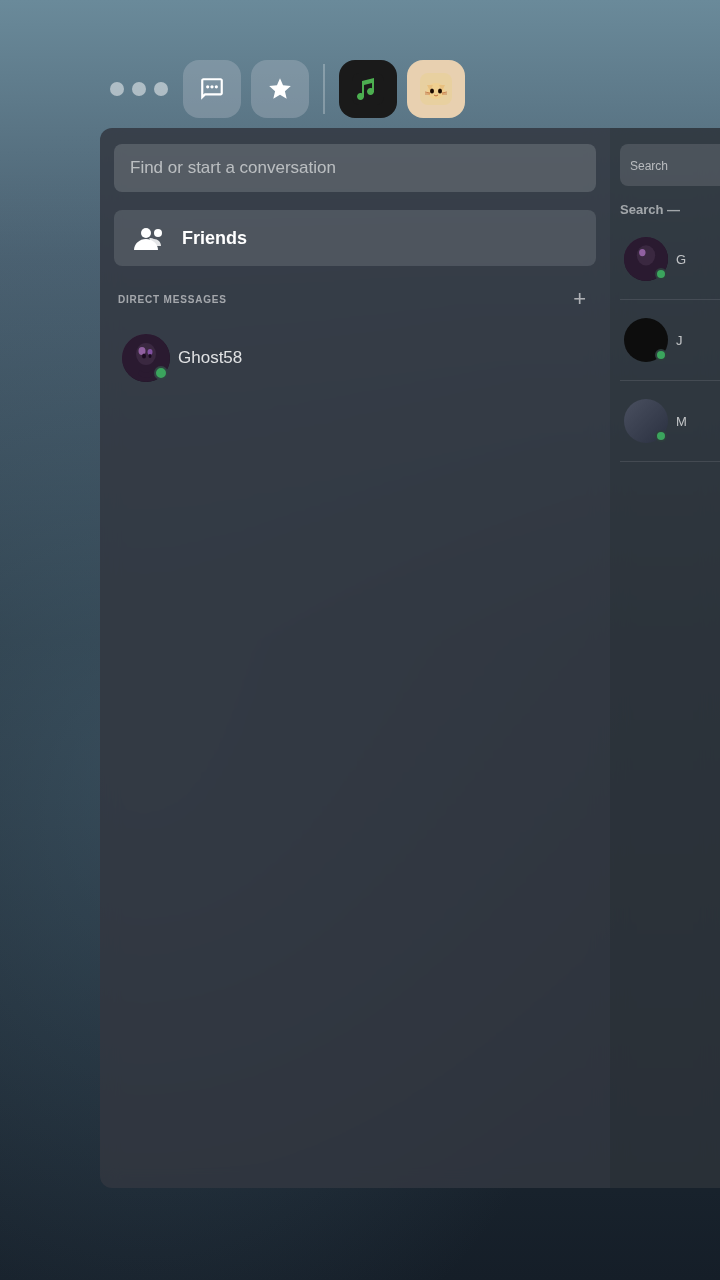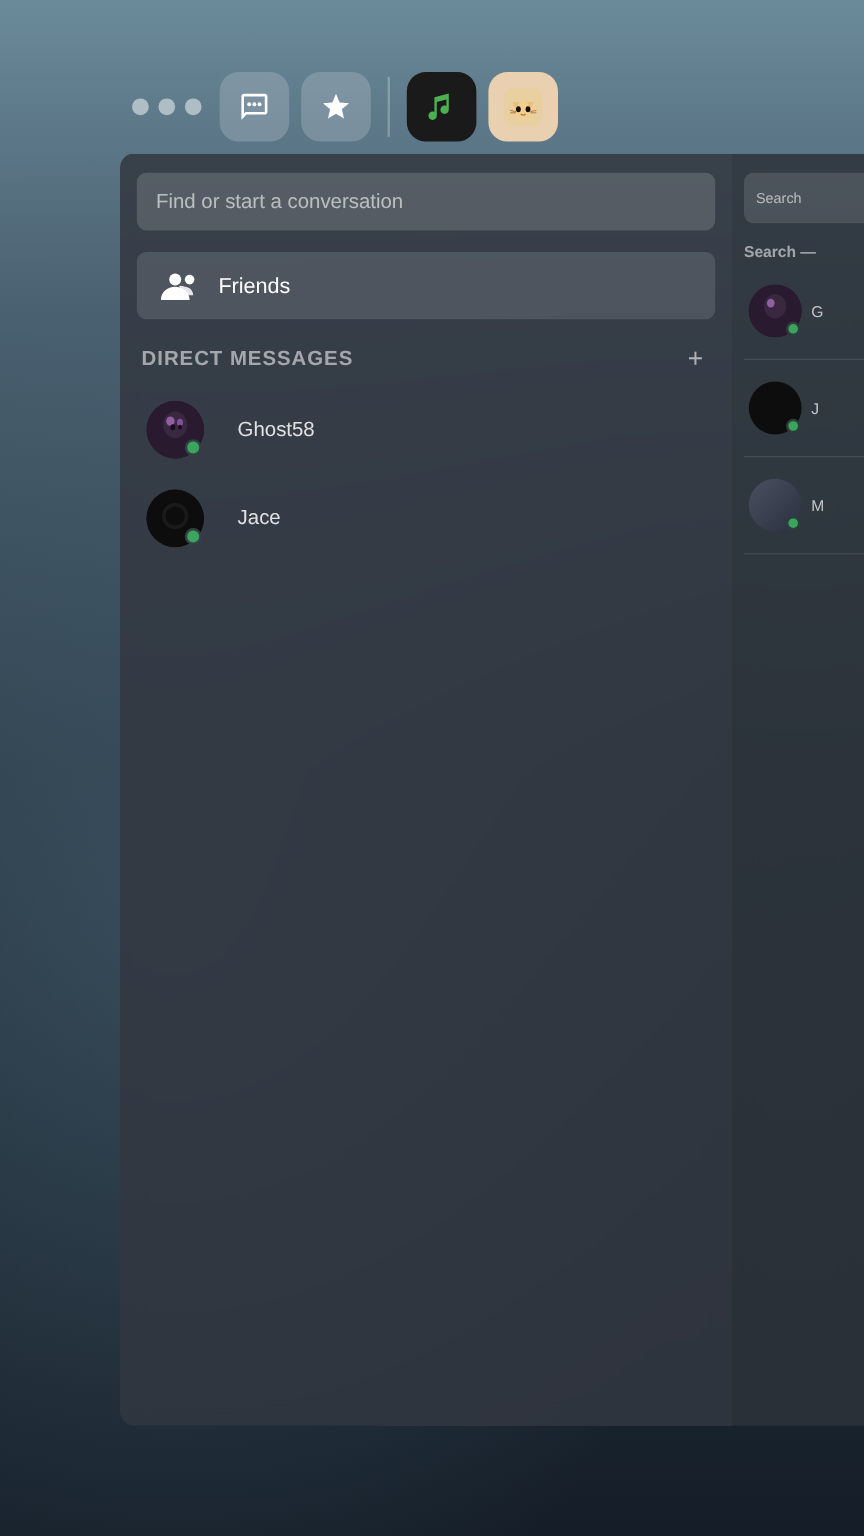--- a/index.html
+++ b/index.html
@@ -143,35 +143,35 @@
     }
 
     .friends-icon {
       display: flex;
       align-items: center;
     }
 
     .friends-btn-label {
       color: white;
       font-size: 18px;
-      font-weight: 400;
+      font-weight: 700;
     }
 
     
     .dm-header {
       display: flex;
       align-items: center;
       justify-content: space-between;
       margin-bottom: 12px;
       padding: 0 4px;
     }
 
     .dm-title {
       color: rgba(255,255,255,0.55);
-      font-size: 17px;
+      font-size: 10px;
       font-weight: 700;
       letter-spacing: 0.8px;
       text-transform: uppercase;
     }
 
     .dm-add-btn {
       background: none;
       border: none;
       color: rgba(255,255,255,0.6);
       font-size: 22px;
@@ -183,21 +183,21 @@
     
     .dm-list {
       display: flex;
       flex-direction: column;
       gap: 6px;
     }
 
     .dm-item {
       display: flex;
       align-items: center;
-      gap: 28px;
+      gap: 8px;
       padding: 10px 8px;
       border-radius: 8px;
       cursor: pointer;
     }
 
     .avatar-wrap {
       position: relative;
       width: 48px;
       height: 48px;
       flex-shrink: 0;
@@ -426,33 +426,20 @@
                 <ellipse cx="22" cy="22" rx="2" ry="2.5" fill="#1a0a20"></ellipse>
                 <ellipse cx="28" cy="22" rx="1.5" ry="2" fill="#1a0a20"></ellipse>
                 <path d="M18 36 Q24 42 30 36 L32 40 Q24 48 16 40 Z" fill="#2a1a30"></path>
               </svg>
             </div>
             <div class="status-dot"></div>
           </div>
           <span class="dm-name">Ghost58</span>
         </div>
 
-        <div class="dm-item">
-          <div class="avatar-wrap">
-            <div class="avatar-img avatar-jace">
-              <svg width="48" height="48" viewBox="0 0 48 48">
-                <circle cx="24" cy="24" r="24" fill="#0d0d0d"></circle>
-                <circle cx="24" cy="22" r="11" fill="#1a1a1a"></circle>
-                <circle cx="24" cy="22" r="8" fill="#0d0d0d"></circle>
-              </svg>
-            </div>
-            <div class="status-dot"></div>
-          </div>
-          <span class="dm-name">Jace</span>
-        </div>
 
 
 
       </div>
     </div>
 
     <div class="right-panel">
 
       <div class="right-search">
         <span class="right-search-text">Search</span>

